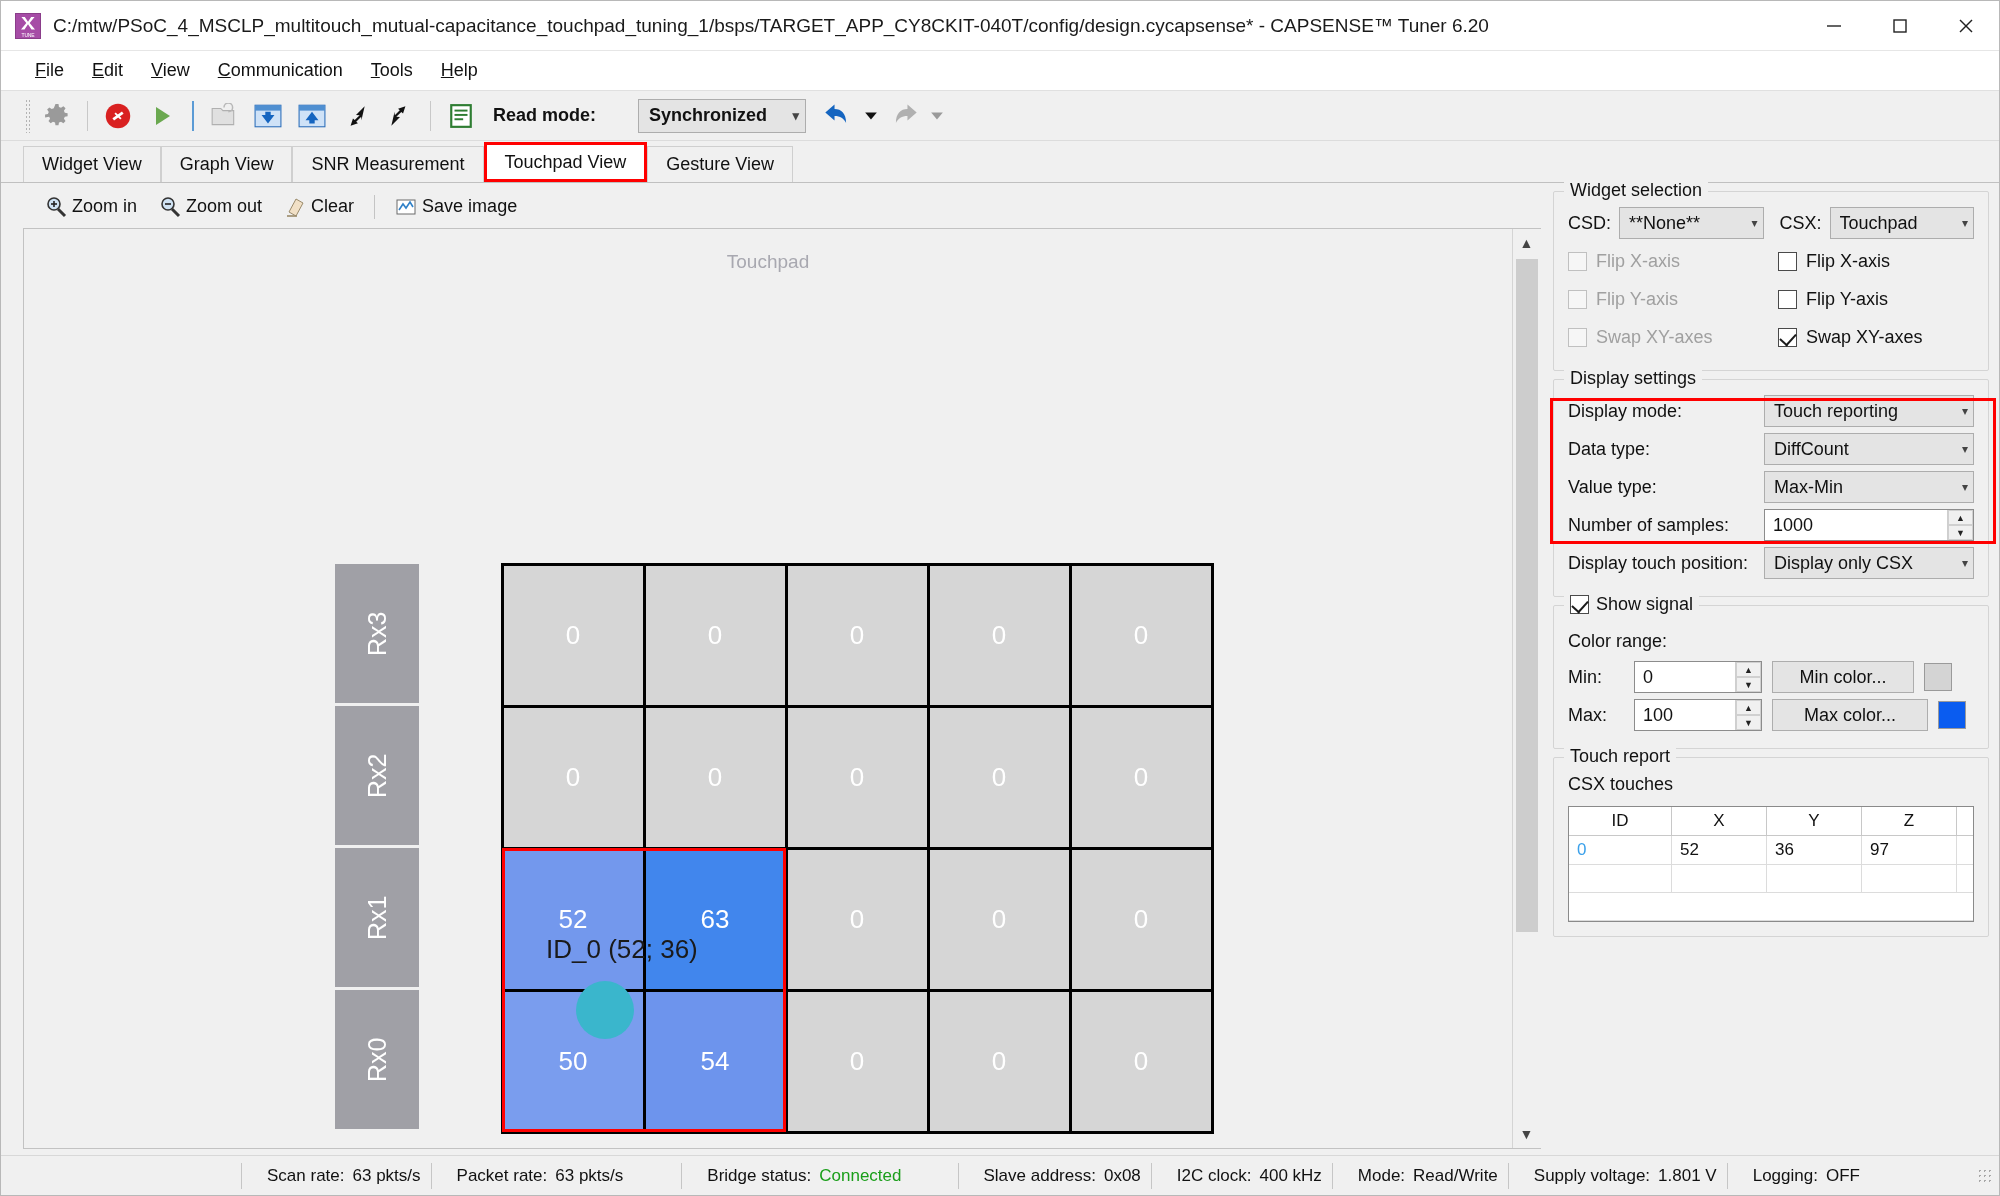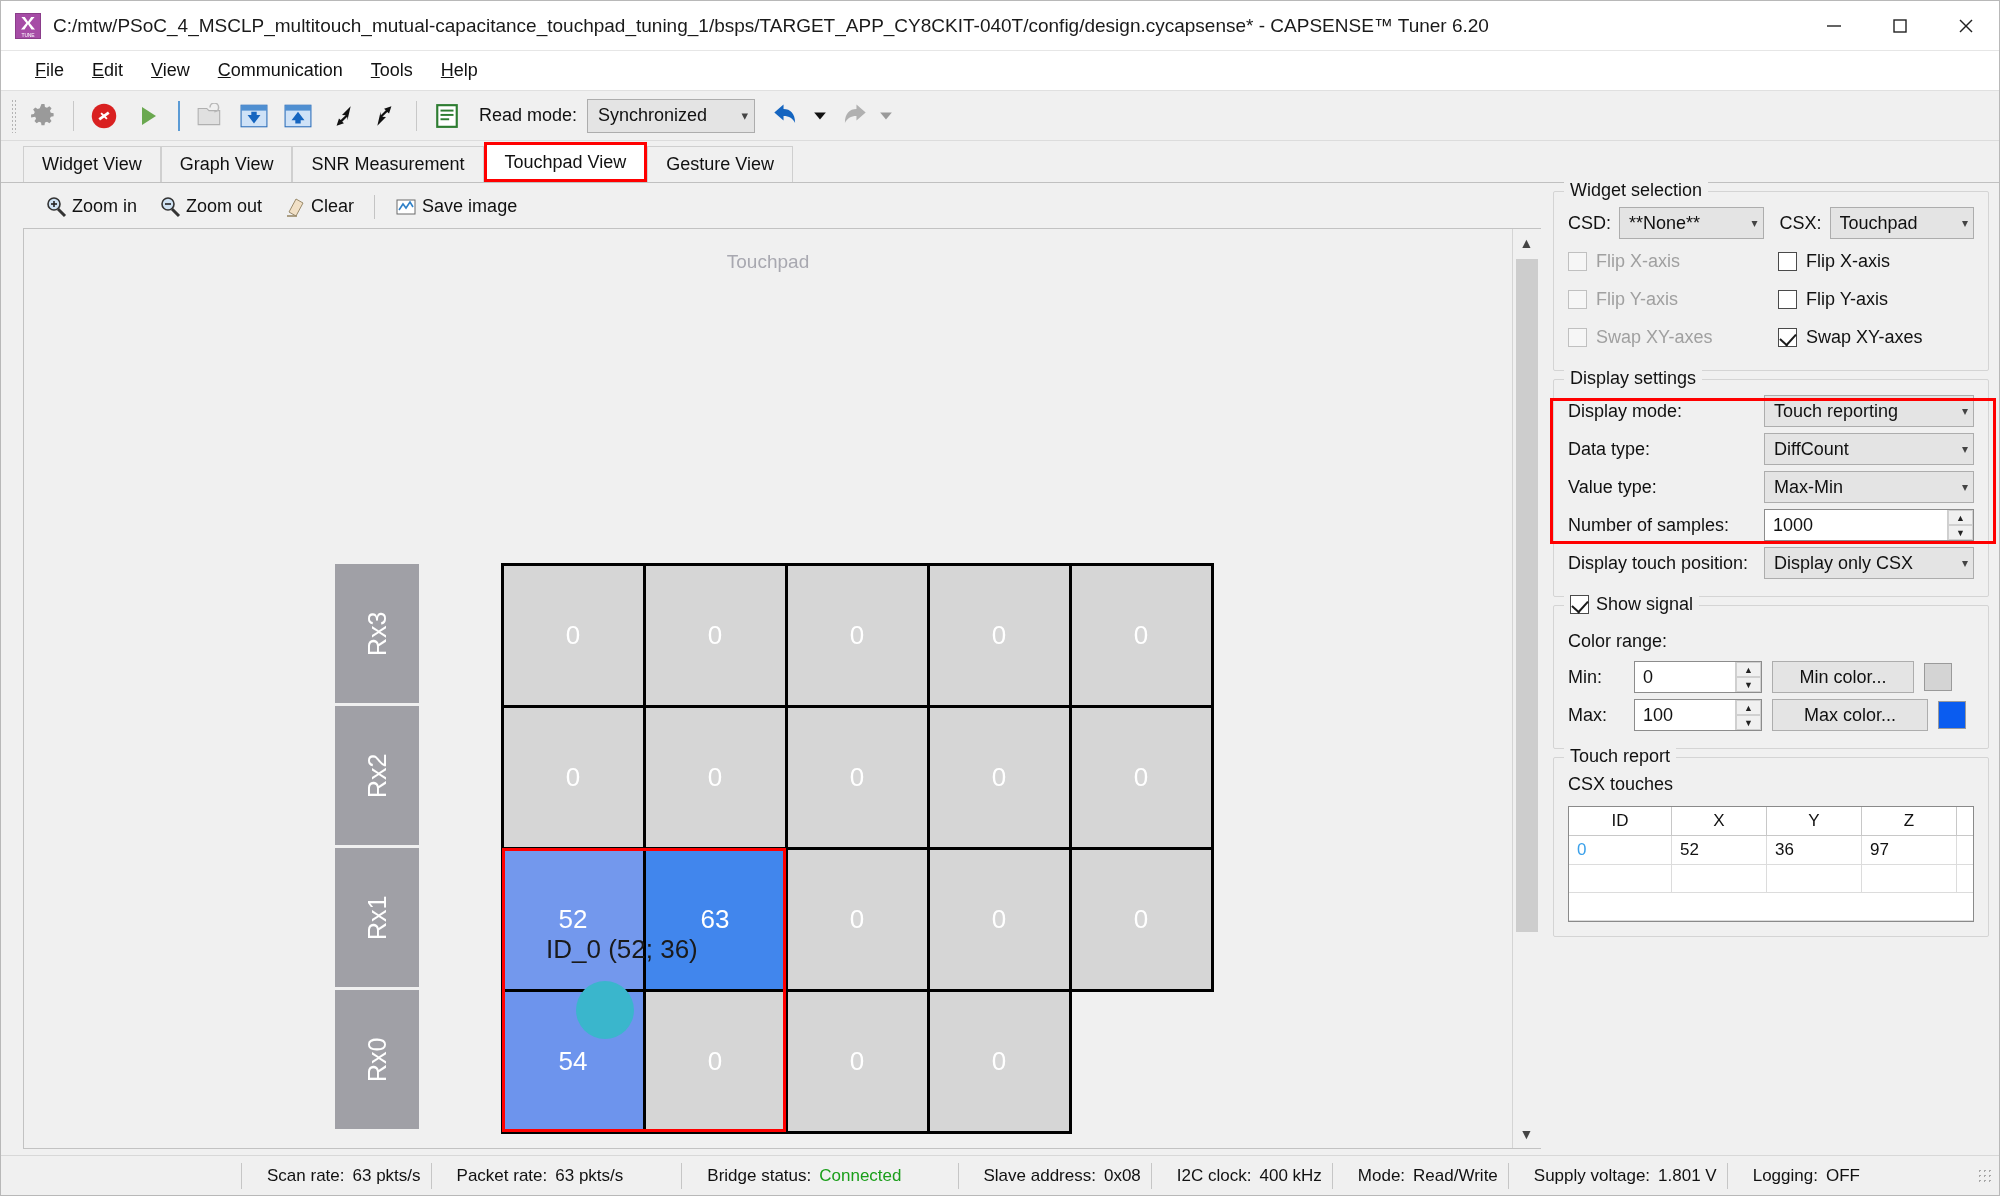--- a/index.html
+++ b/index.html
@@ -56,38 +56,39 @@
     border-bottom: 1px solid #e0e0e0;
   }
   .menu-item {
     padding: 4px 14px; font-size: 18px; color:#111;
   }
   .menu-item u { text-decoration: underline; }
 
   
   .toolbar {
     height: 50px; min-height:50px; background:#f0f0f0;
-    display:flex; align-items:center; padding-left:10px;
+    display:flex; align-items:center; padding-left:24px;
     border-bottom:1px solid #dcdcdc;
+    font-weight:bold;
   }
   .tgrip { width:6px; height:34px; margin-right:4px;
     background-image: radial-gradient(#b4b4b4 1px, transparent 1px);
     background-size: 3px 4px; }
   .tbtn { width:44px; height:42px; display:flex; align-items:center; justify-content:center; position:relative; }
   .tsep { width:1px; height:30px; background:#c8c8c8; margin: 0 8px; }
   .tsep.blue { background:#5b9bd5; width:2px; }
   .tlabel { font-size:18px; color:#111; margin-left:10px; margin-right:10px; }
   .combo {
     height:34px; background:#e4e4e4; border:1px solid #adadad;
     display:flex; align-items:center; padding: 0 6px 0 10px;
     font-size:18px; color:#111; position:relative; min-width:60px;
   }
   .combo .cv { flex:1; white-space:nowrap; }
   .combo .chev { margin-left:10px; color:#444; font-size:13px; }
-  .combo.wide { width:168px; }
+  .combo.wide { width:168px;margin-left:32px; }
 
   
   .tabstrip {
     height: 42px; min-height:42px; background:#f0f0f0;
     display:flex; align-items:flex-end; padding-left:22px;
     border-bottom:1px solid #c0c0c0;
   }
   .tab {
     height: 36px; padding: 0 18px; display:flex; align-items:center;
     font-size:18px; color:#111; background:#f0f0f0;
@@ -454,20 +455,21 @@
             <div class="cell" style="background: rgb(214, 214, 214);">0</div>
             <div class="cell" style="background: rgb(214, 214, 214);">0</div>
             <div class="cell" style="background: rgb(214, 214, 214);">0</div>
 
             <div class="cell" style="background: rgb(115, 152, 237);">52</div>
             <div class="cell" style="background: rgb(65, 134, 237);">63</div>
             <div class="cell" style="background: rgb(214, 214, 214);">0</div>
             <div class="cell" style="background: rgb(214, 214, 214);">0</div>
             <div class="cell" style="background: rgb(214, 214, 214);">0</div>
 
+            <div class="cell" style="background: rgb(122, 157, 238);">50</div>
             <div class="cell" style="background: rgb(109, 148, 237);">54</div>
             <div class="cell" style="background: rgb(214, 214, 214);">0</div>
             <div class="cell" style="background: rgb(214, 214, 214);">0</div>
             <div class="cell" style="background: rgb(214, 214, 214);">0</div>
           </div>
 
           <div class="selbox"></div>
           <div class="touchlabel">ID_0 (52; 36)</div>
           <div class="touchdot"></div>
 

